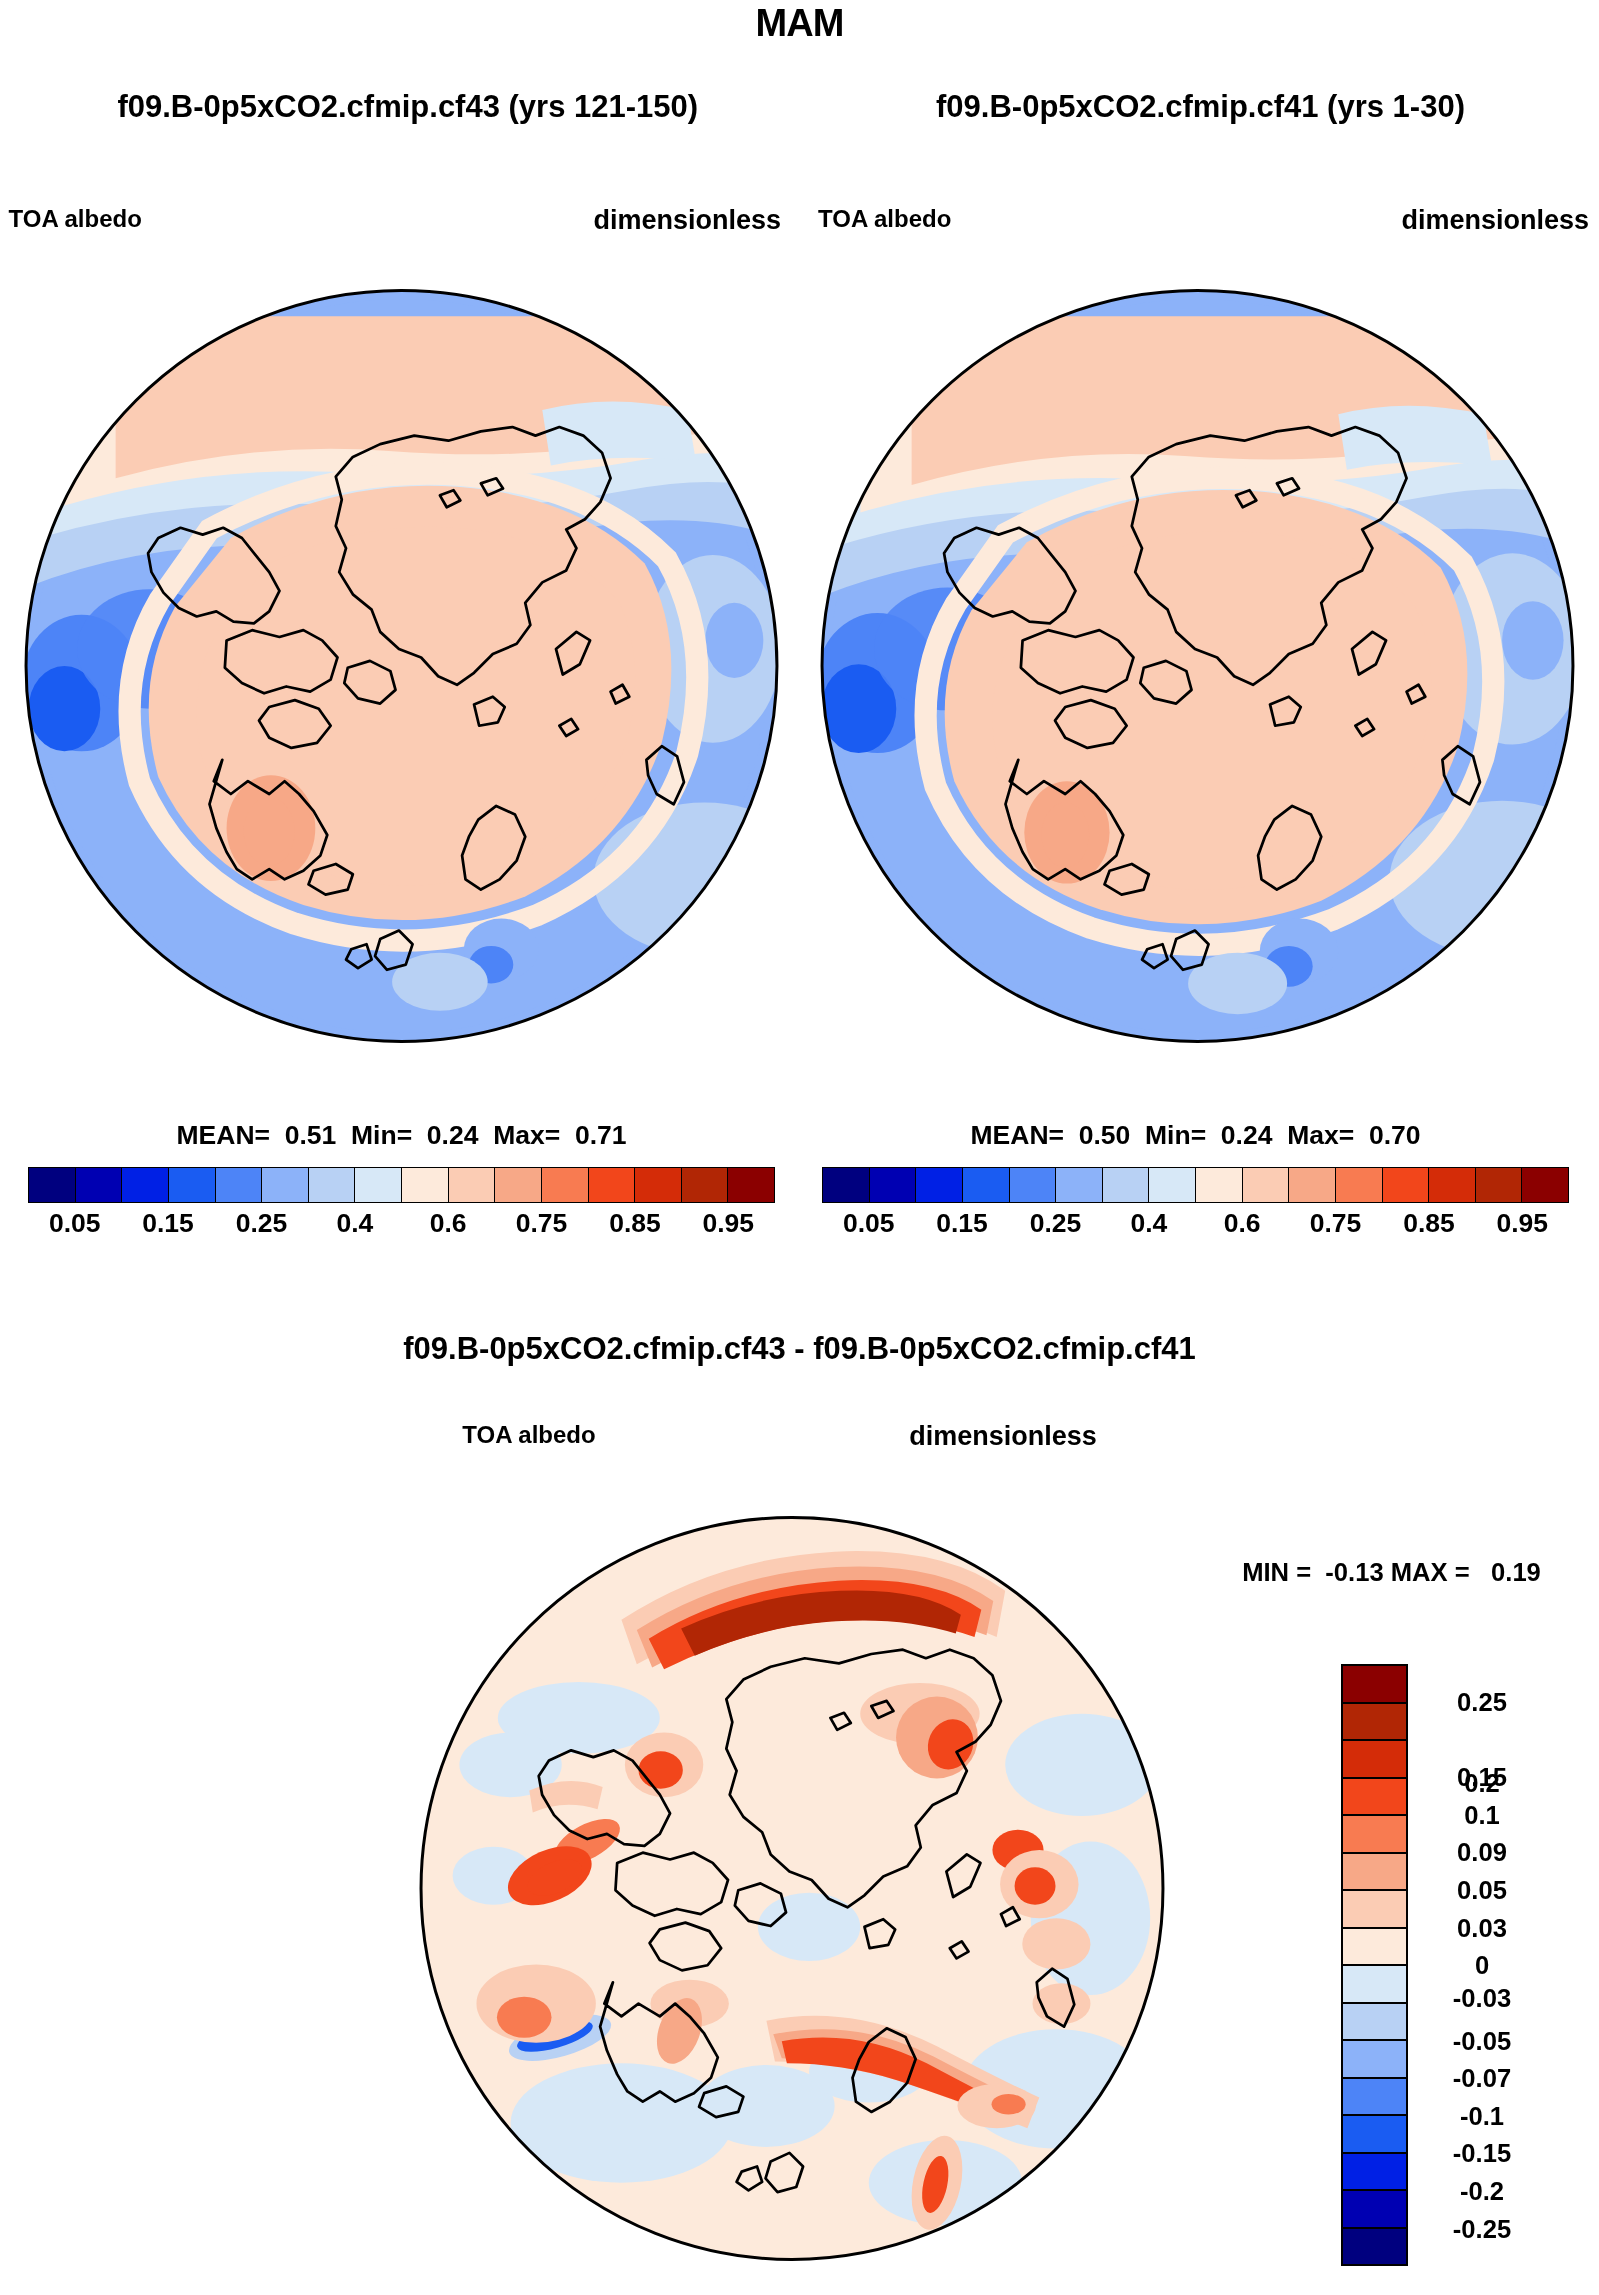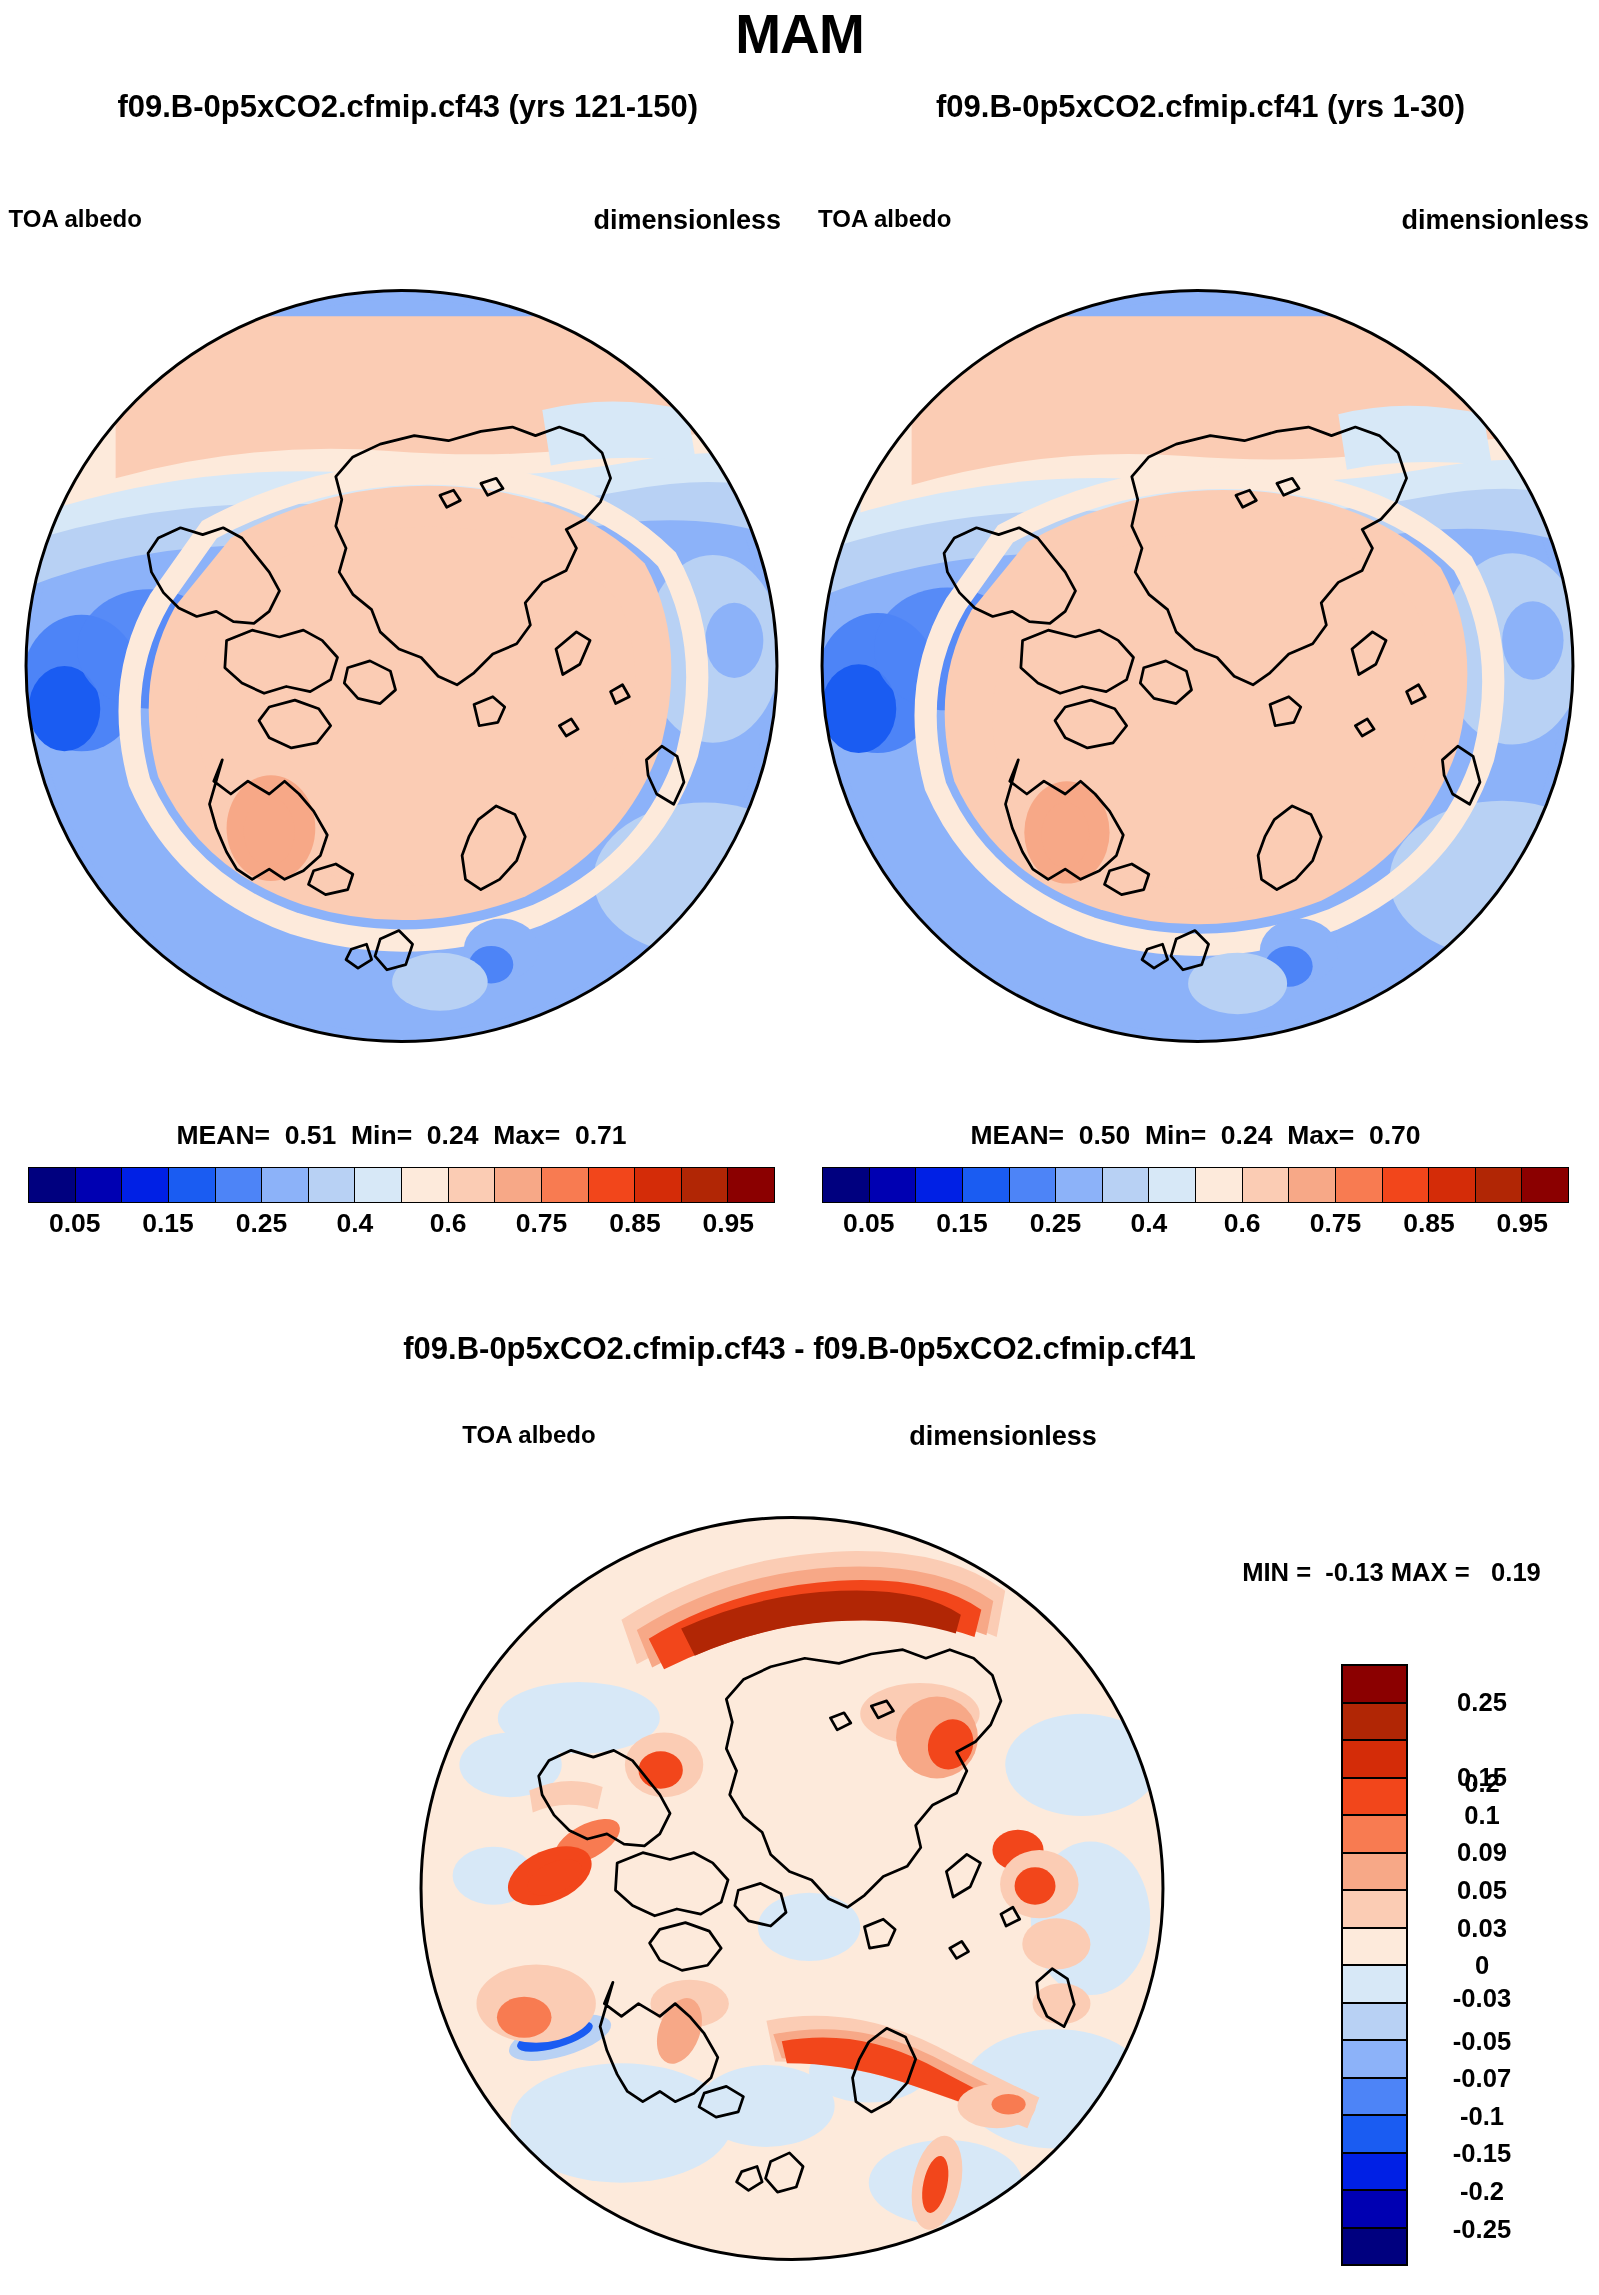--- a/index.html
+++ b/index.html
@@ -13,21 +13,21 @@
     font-weight: bold;
     color: #000000;
     overflow: hidden;
   }
   .abs { position: absolute; }
 
   
   #season-title {
     left: 0; top: 1.7px; width: 1599px;
     text-align: center;
-    font-size: 55px;
+    font-size: 38px;
     letter-spacing: -0.9px;
   }
   #case-label-left {
     left: 6.8px; top: 89px; width: 802px;
     text-align: center;
     font-size: 31px;
   }
   #case-label-right {
     left: 802px; top: 89px; width: 797px;
     text-align: center;

